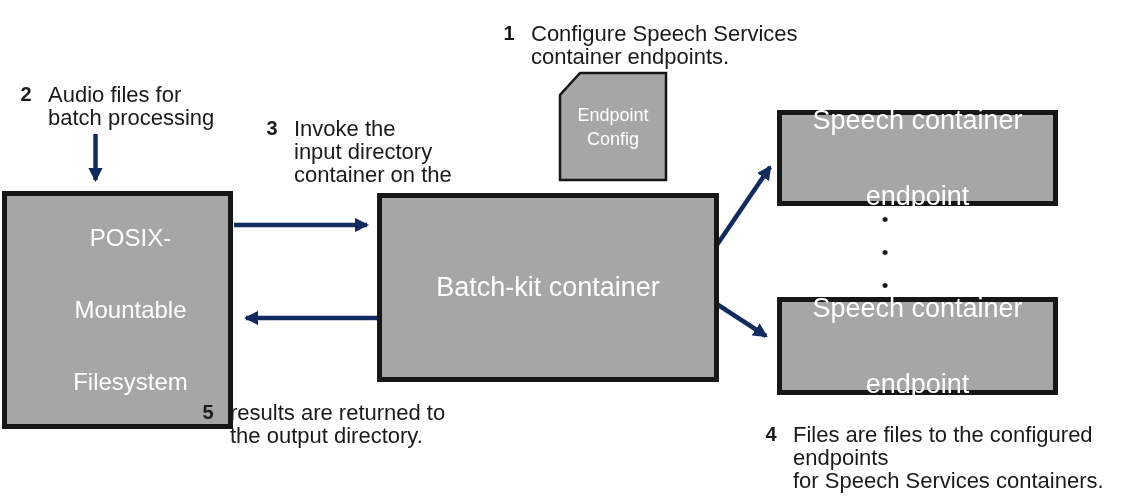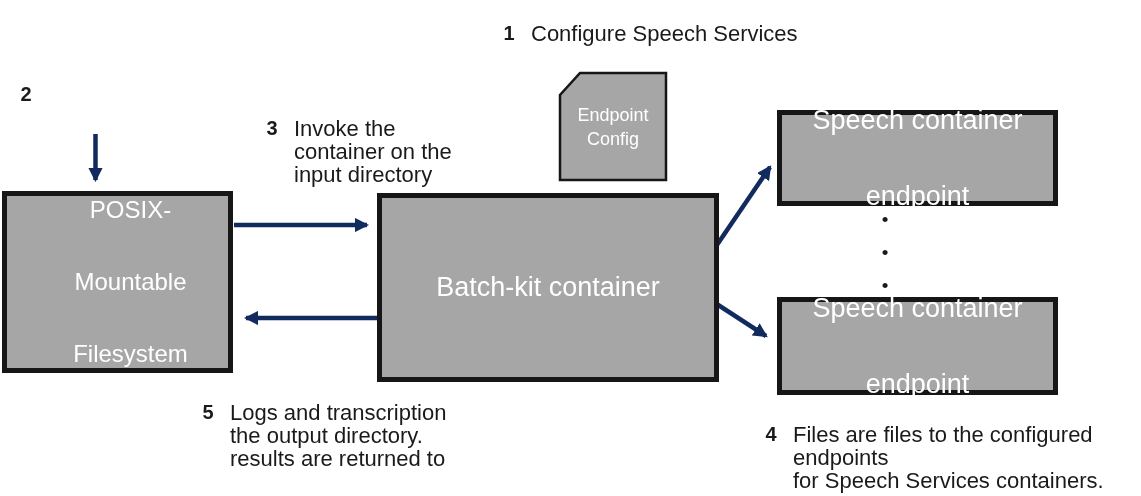--- a/index.html
+++ b/index.html
@@ -36,21 +36,21 @@
     background: var(--box-fill);
     border: 5px solid var(--box-border);
     color: var(--box-text);
     display: flex;
     flex-direction: column;
     align-items: center;
     justify-content: center;
     text-align: right;
     gap: 36px;
   }
-  .box-posix { left: 2px; top: 191px; width: 231px; height: 182px; font-size: 24px; line-height: 36px; padding-left: 26px; }
+  .box-posix { left: 2px; top: 191px; width: 231px; height: 238px; font-size: 24px; line-height: 36px; padding-left: 26px; }
   .box-batch { left: 377px; top: 193px; width: 342px; height: 189px; font-size: 27px; }
   .box-speech-top { left: 777px; top: 110px; width: 281px; height: 96px; font-size: 27px; line-height: 40px; }
   .box-speech-bottom { left: 777px; top: 297px; width: 281px; height: 98px; font-size: 27px; line-height: 40px; }
   .config-label {
     position: absolute;
     left: 560px; top: 73px; width: 106px; height: 107px;
     color: var(--box-text);
     font-size: 18px; line-height: 24px;
     display: flex; flex-direction: column;
     align-items: center; justify-content: center;
@@ -131,46 +131,50 @@
   <div class="dots">
     <span>•</span>
     <span>•</span>
     <span>•</span>
   </div>
 
   <div class="ann ann-1">
     <span class="num">1</span>
     <div class="lines">
       <div>Configure Speech Services</div>
+      <div>container endpoints.</div>
     </div>
   </div>
 
   <div class="ann ann-2">
     <span class="num">2</span>
+    <div class="lines">
+      <div>Audio files for</div>
+      <div>batch processing</div>
+    </div>
   </div>
 
   <div class="ann ann-3">
     <span class="num">3</span>
     <div class="lines">
       <div>Invoke the</div>
+      <div>input directory</div>
       <div>container on the</div>
-      <div>input directory</div>
     </div>
   </div>
 
   <div class="ann ann-4">
     <span class="num">4</span>
     <div class="lines">
       <div>Files are files to the configured endpoints</div>
       <div>for Speech Services containers.</div>
     </div>
   </div>
 
   <div class="ann ann-5">
     <span class="num">5</span>
     <div class="lines">
-      <div>Logs and transcription</div>
+      <div>results are returned to</div>
       <div>the output directory.</div>
-      <div>results are returned to</div>
     </div>
   </div>
 
 </div>
 
 </body></html>

